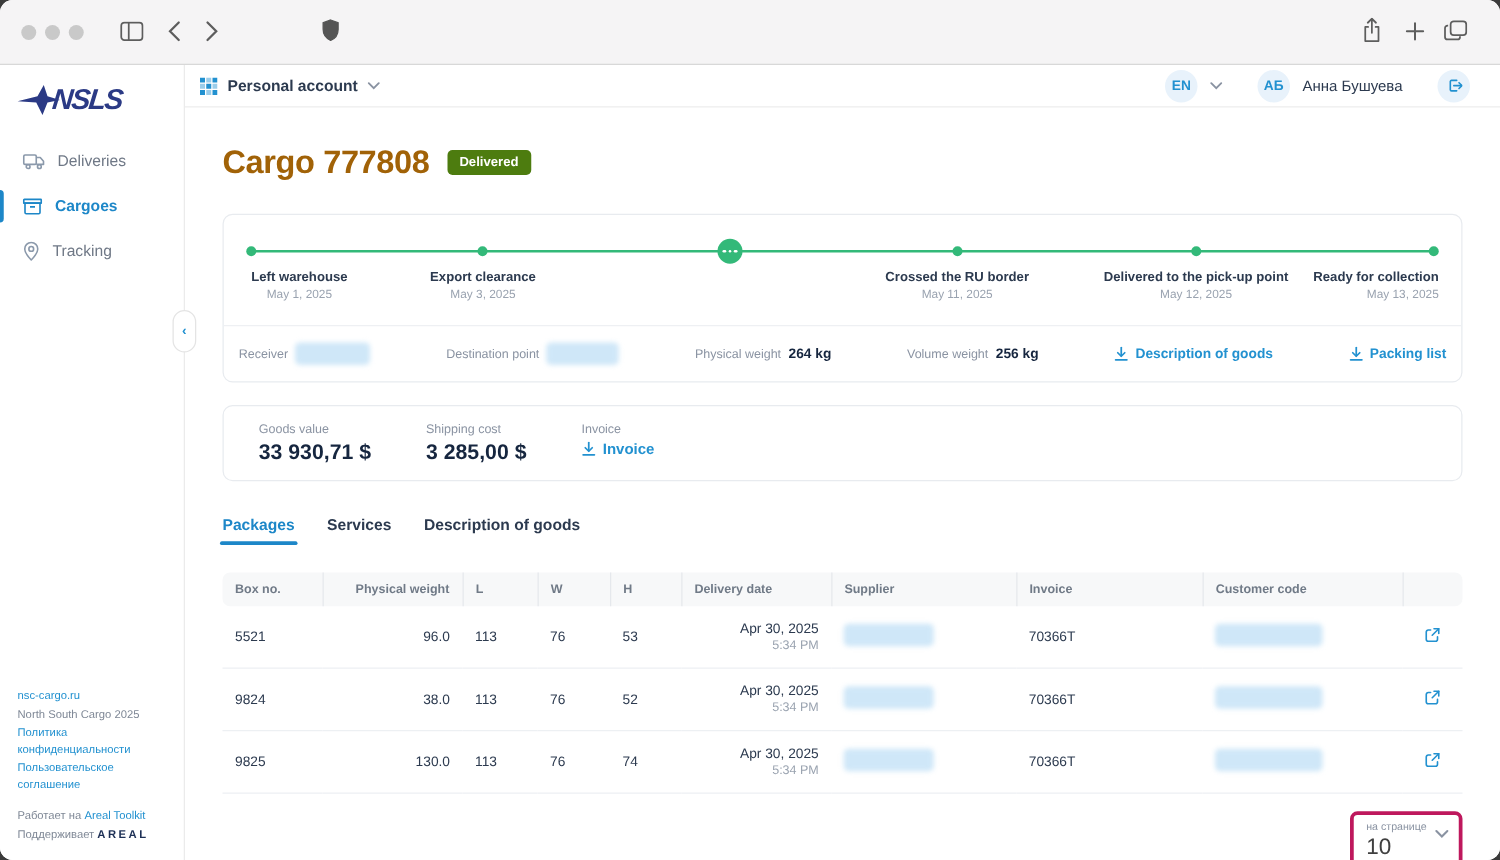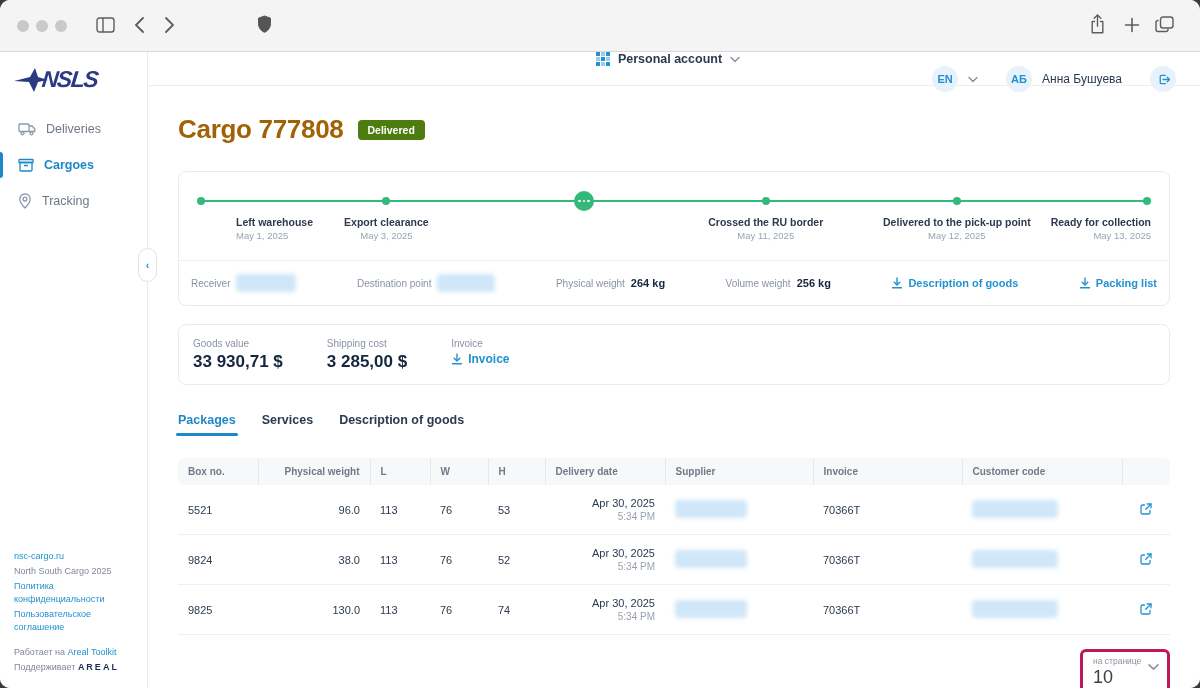--- a/index.html
+++ b/index.html
@@ -33,21 +33,21 @@
   .side-footer a { color:#2291d0; text-decoration:none; display:inline-block; }
   .sf-row { margin-bottom:2px; }
   .sf-gap { height:10px; }
   .areal-logo { font-weight:bold; letter-spacing:2px; color:#1c2f55; font-size:9px; }
   .collapse-pill { position:absolute; right:-10px; top:196px; width:19px; height:34px; background:#fff; border:1px solid #e4e4e4;
                    border-radius:10px; color:#2291d0; font-size:11px; font-weight:bold; display:flex; align-items:center; justify-content:center;
                    cursor:pointer; z-index:5; }
 
   
   .main { flex:1; display:flex; flex-direction:column; min-width:0; }
-  .topbar { height:34px; border-bottom:1px solid #ededed; display:flex; align-items:center; padding:0 24px 0 12px;flex-direction:column; }
+  .topbar { height:34px; border-bottom:1px solid #ededed; display:flex; align-items:center; padding:0 24px 0 12px; }
   .workspace { display:flex; align-items:center; gap:8px; font-size:12.5px; color:#2c3a4f; font-weight:bold; cursor:pointer; }
   .chev { color:#8a93a2; line-height:0; }
   .topbar-right { margin-left:auto; display:flex; align-items:center; gap:10px; }
   .circle { width:26px; height:26px; border-radius:50%; background:#e8f2fb; color:#2291d0; font-size:11px; font-weight:bold;
             display:flex; align-items:center; justify-content:center; cursor:pointer; }
   .username { font-size:12px; color:#2c3a4f; }
 
   .content { flex:1; padding:0 30px; overflow:hidden; }
   .title-row { margin-top:28px; display:flex; align-items:center; gap:14px; }
   .page-title { font-size:26px; font-weight:bold; color:#a16207; letter-spacing:-0.3px; }
@@ -58,33 +58,33 @@
   .tl-wrap { padding:18px 22px 6px; }
   .timeline { position:relative; height:64px; }
   .tl-line { position:absolute; left:0; right:0; top:10px; height:2px; background:#33b979; border-radius:1px; }
   .tl-point { position:absolute; top:0; }
   .tl-dot { position:absolute; top:7px; left:-4px; width:8px; height:8px; border-radius:50%; background:#33b979; }
   .tl-dot-big { position:absolute; top:1px; left:-10px; width:20px; height:20px; border-radius:50%; background:#33b979;
                 display:flex; align-items:center; justify-content:center; gap:2px; }
   .tl-dot-big i { width:2.5px; height:2.5px; border-radius:50%; background:#fff; }
   .tl-label { position:absolute; top:26px; white-space:nowrap; }
   .tl-point.mid .tl-label { transform:translateX(-50%); text-align:center; }
-  .tl-point.first .tl-label { left:0; text-align:left;margin-left:35px; }
+  .tl-point.first .tl-label { left:0; text-align:center; }
   .tl-point.last .tl-label { right:-4px; text-align:right; }
   .tl-name { font-size:10.5px; font-weight:bold; color:#2c3a4f; }
   .tl-date { font-size:9.5px; color:#9aa3b0; margin-top:2px; }
 
   .info-row { border-top:1px solid #eef0f3; display:flex; align-items:center; justify-content:space-between; padding:13px 12px; }
   .info-item { display:flex; align-items:center; gap:6px; }
   .info-label { font-size:10px; color:#8a93a2; }
   .info-value { font-size:11px; font-weight:bold; color:#16263f;text-align:right; }
   .redact { background:#cfe7f8; border-radius:4px; filter:blur(2px); }
   .blue-link { display:flex; align-items:center; gap:5px; color:#2291d0; font-size:11px; font-weight:bold; cursor:pointer; background:none; border:none; }
 
-  .value-card { margin-top:18px; padding:13px 14px 12px; display:flex; gap:44px; }
+  .value-card { margin-top:18px; padding:13px 28px 12px; display:flex; gap:44px; }
   .vc-label { font-size:10px; color:#8a93a2; margin-bottom:3px; }
   .vc-value { font-size:17px; font-weight:bold; color:#16263f; }
   .vc-link { display:flex; align-items:center; gap:5px; color:#2291d0; font-size:12px; font-weight:bold; cursor:pointer; margin-top:2px; }
 
   .tabs { margin-top:28px; display:flex; gap:26px; }
   .tab { font-size:12.5px; font-weight:bold; color:#2c3a4f; padding-bottom:9px; cursor:pointer; position:relative; }
   .tab.active { color:#1d87c8; }
   .tab.active::after { content:""; position:absolute; left:-2px; right:-2px; bottom:0; height:3px; background:#1d87c8; border-radius:2px; }
 
   table { margin-top:22px; width:100%; border-collapse:collapse; table-layout:fixed; }

